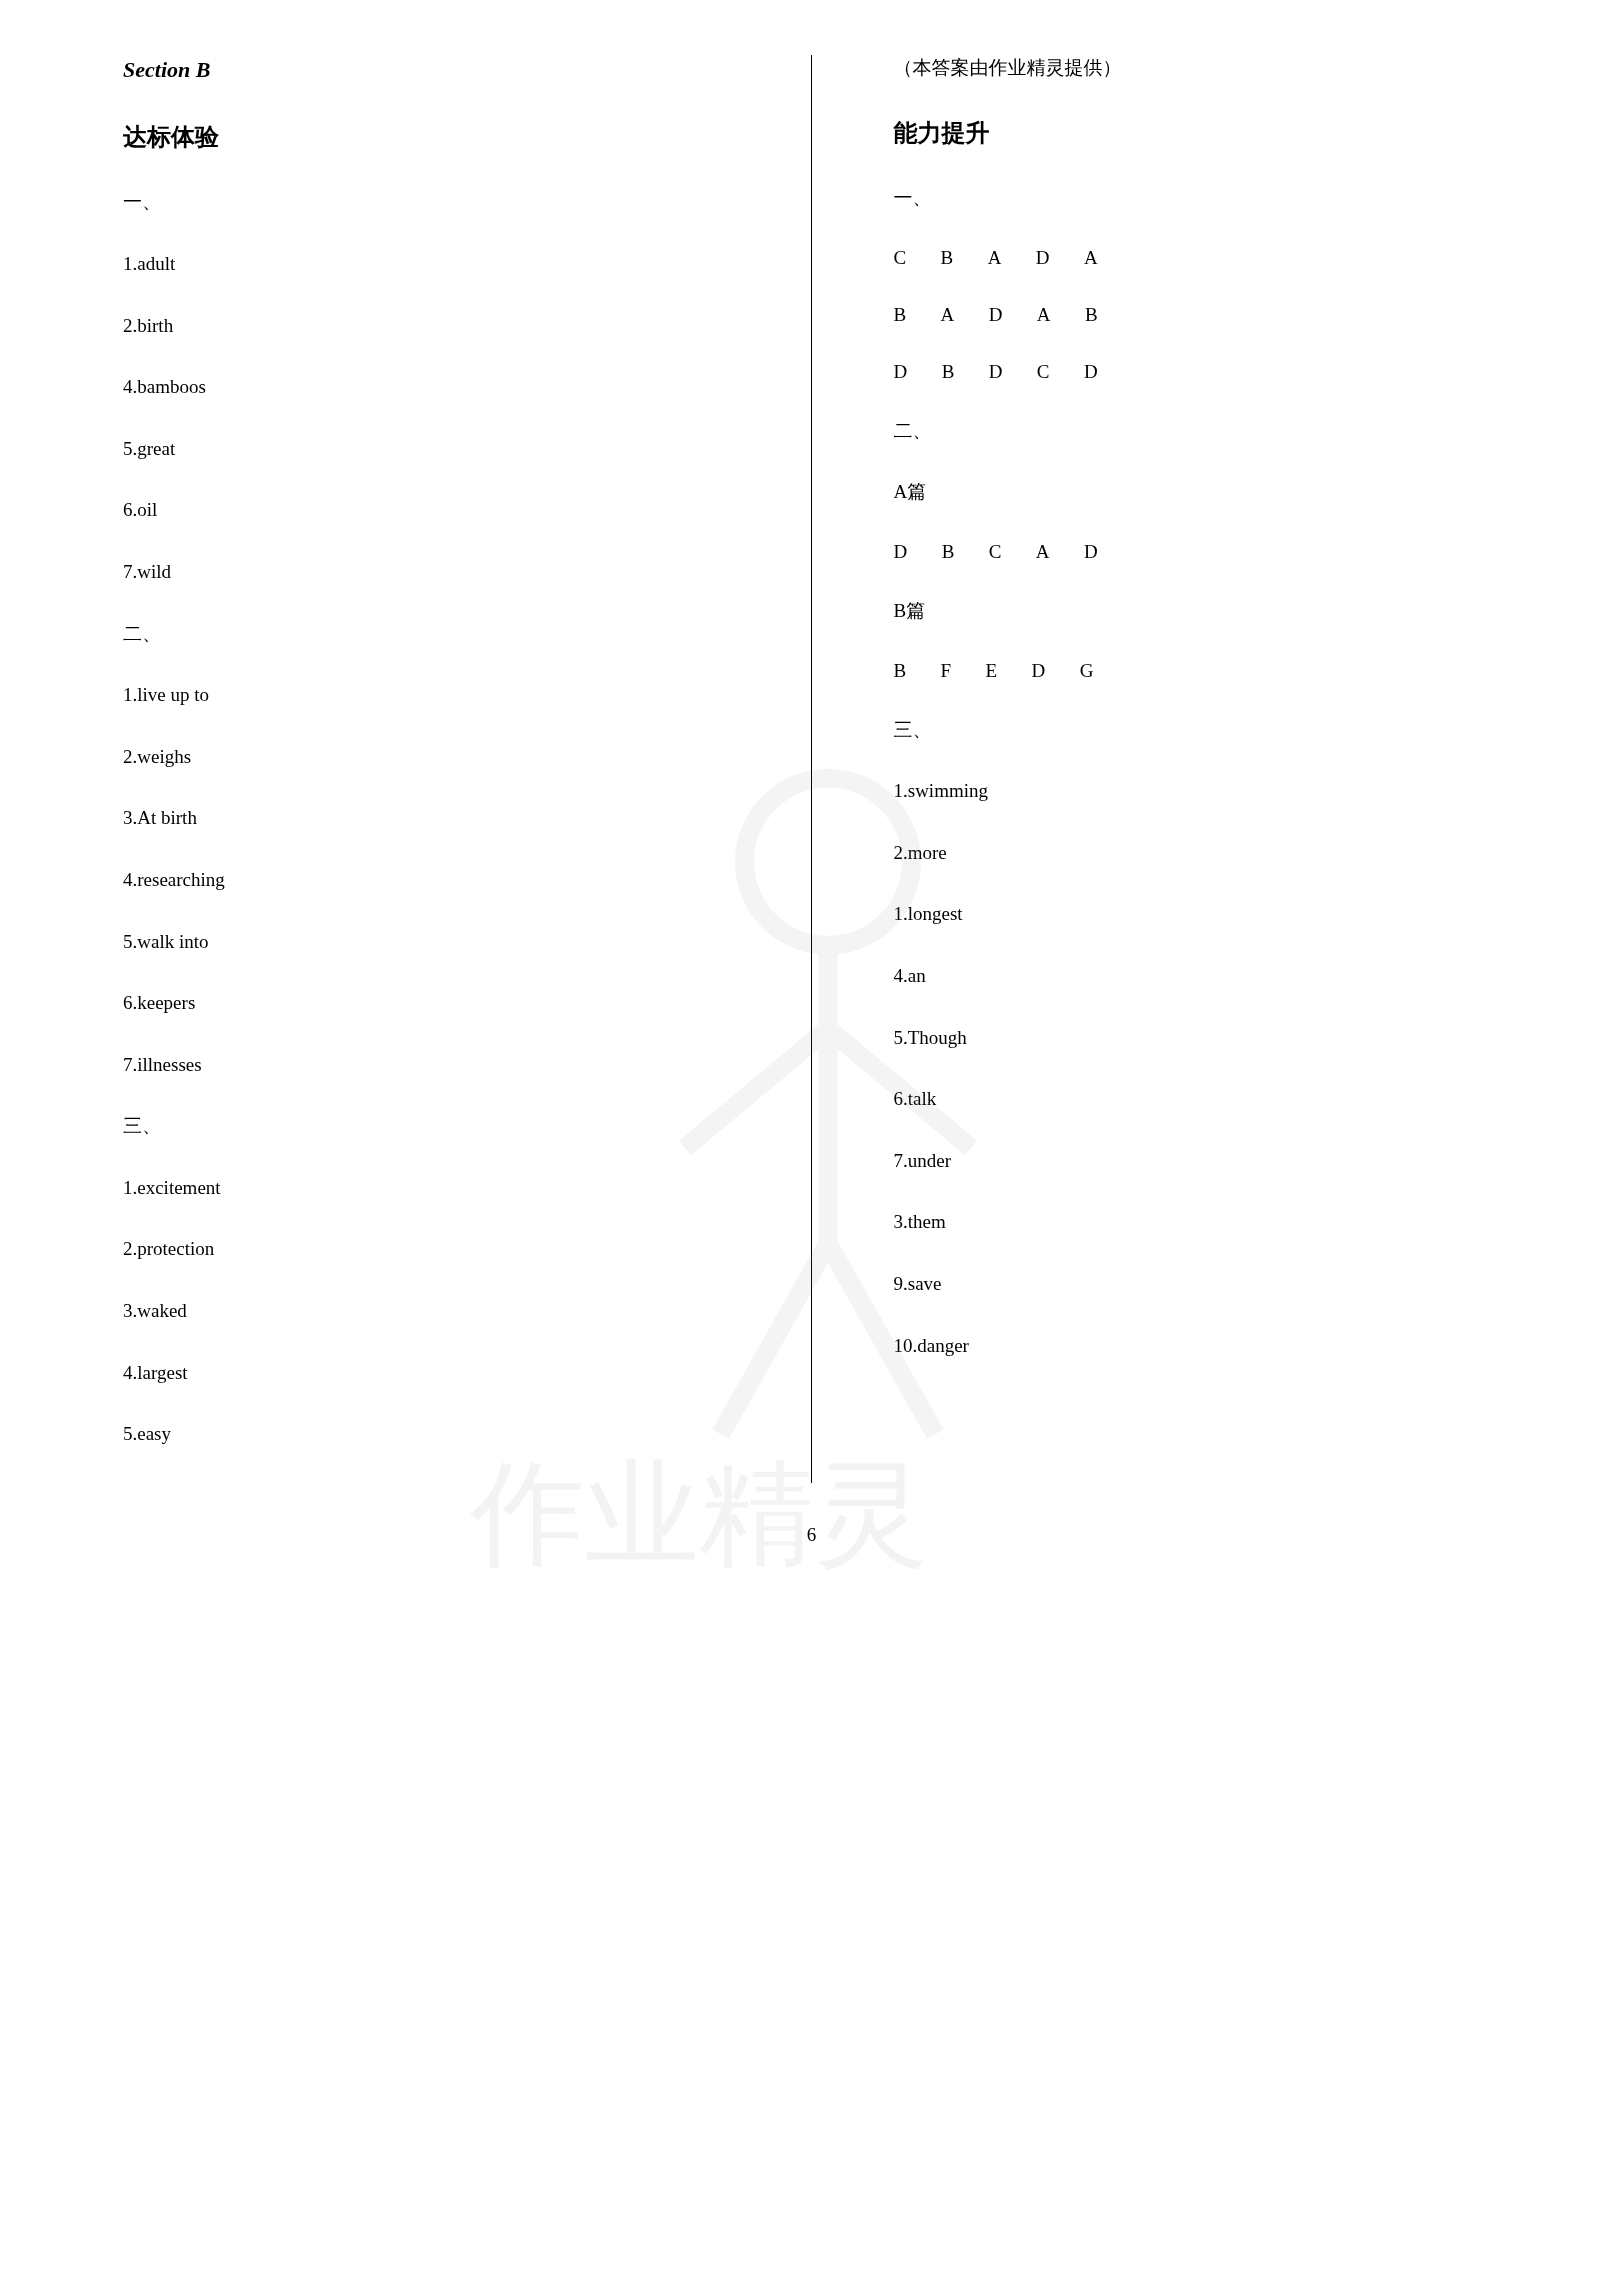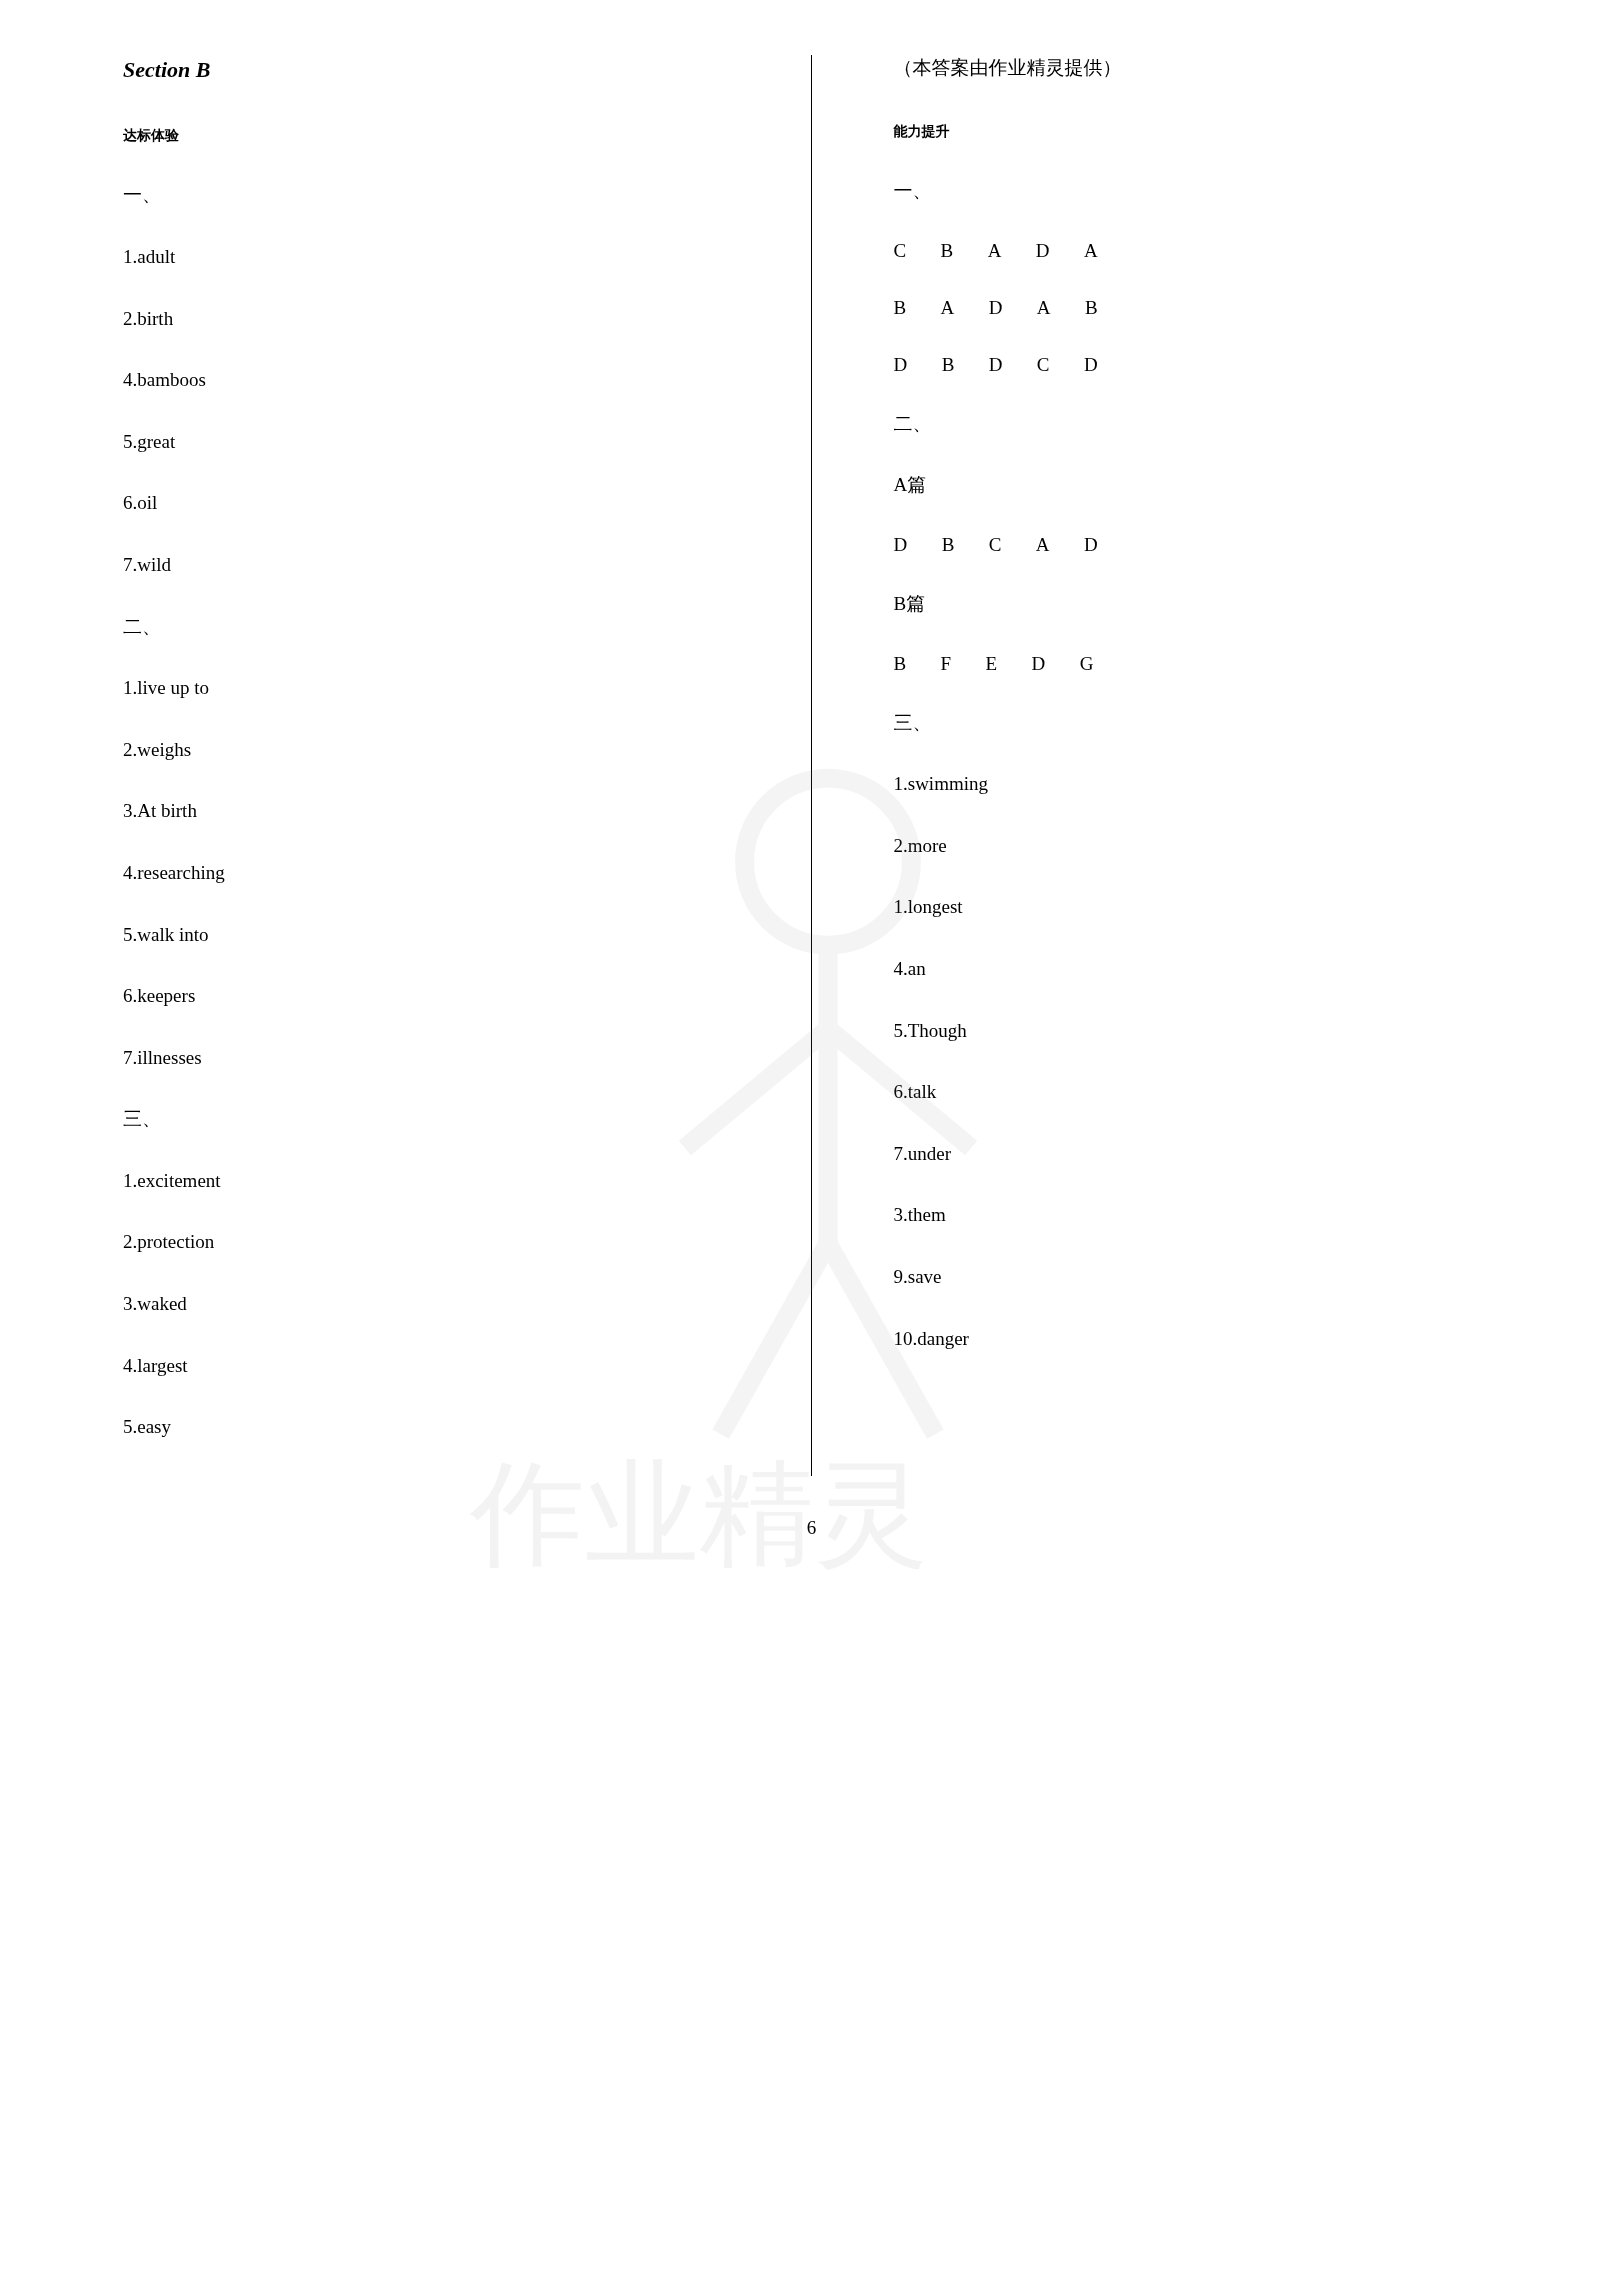--- a/index.html
+++ b/index.html
@@ -71,21 +71,21 @@
 
     .section-header {
       font-weight: bold;
       font-size: 22px;
       margin-bottom: 35px;
       font-style: italic;
     }
 
     .zh-header {
       font-weight: bold;
-      font-size: 14px;
+      font-size: 24px;
       color: #000;
       margin-bottom: 35px;
     }
 
     .label-header {
       font-size: 19px;
       margin-bottom: 35px;
     }
 
     .answer-row {

